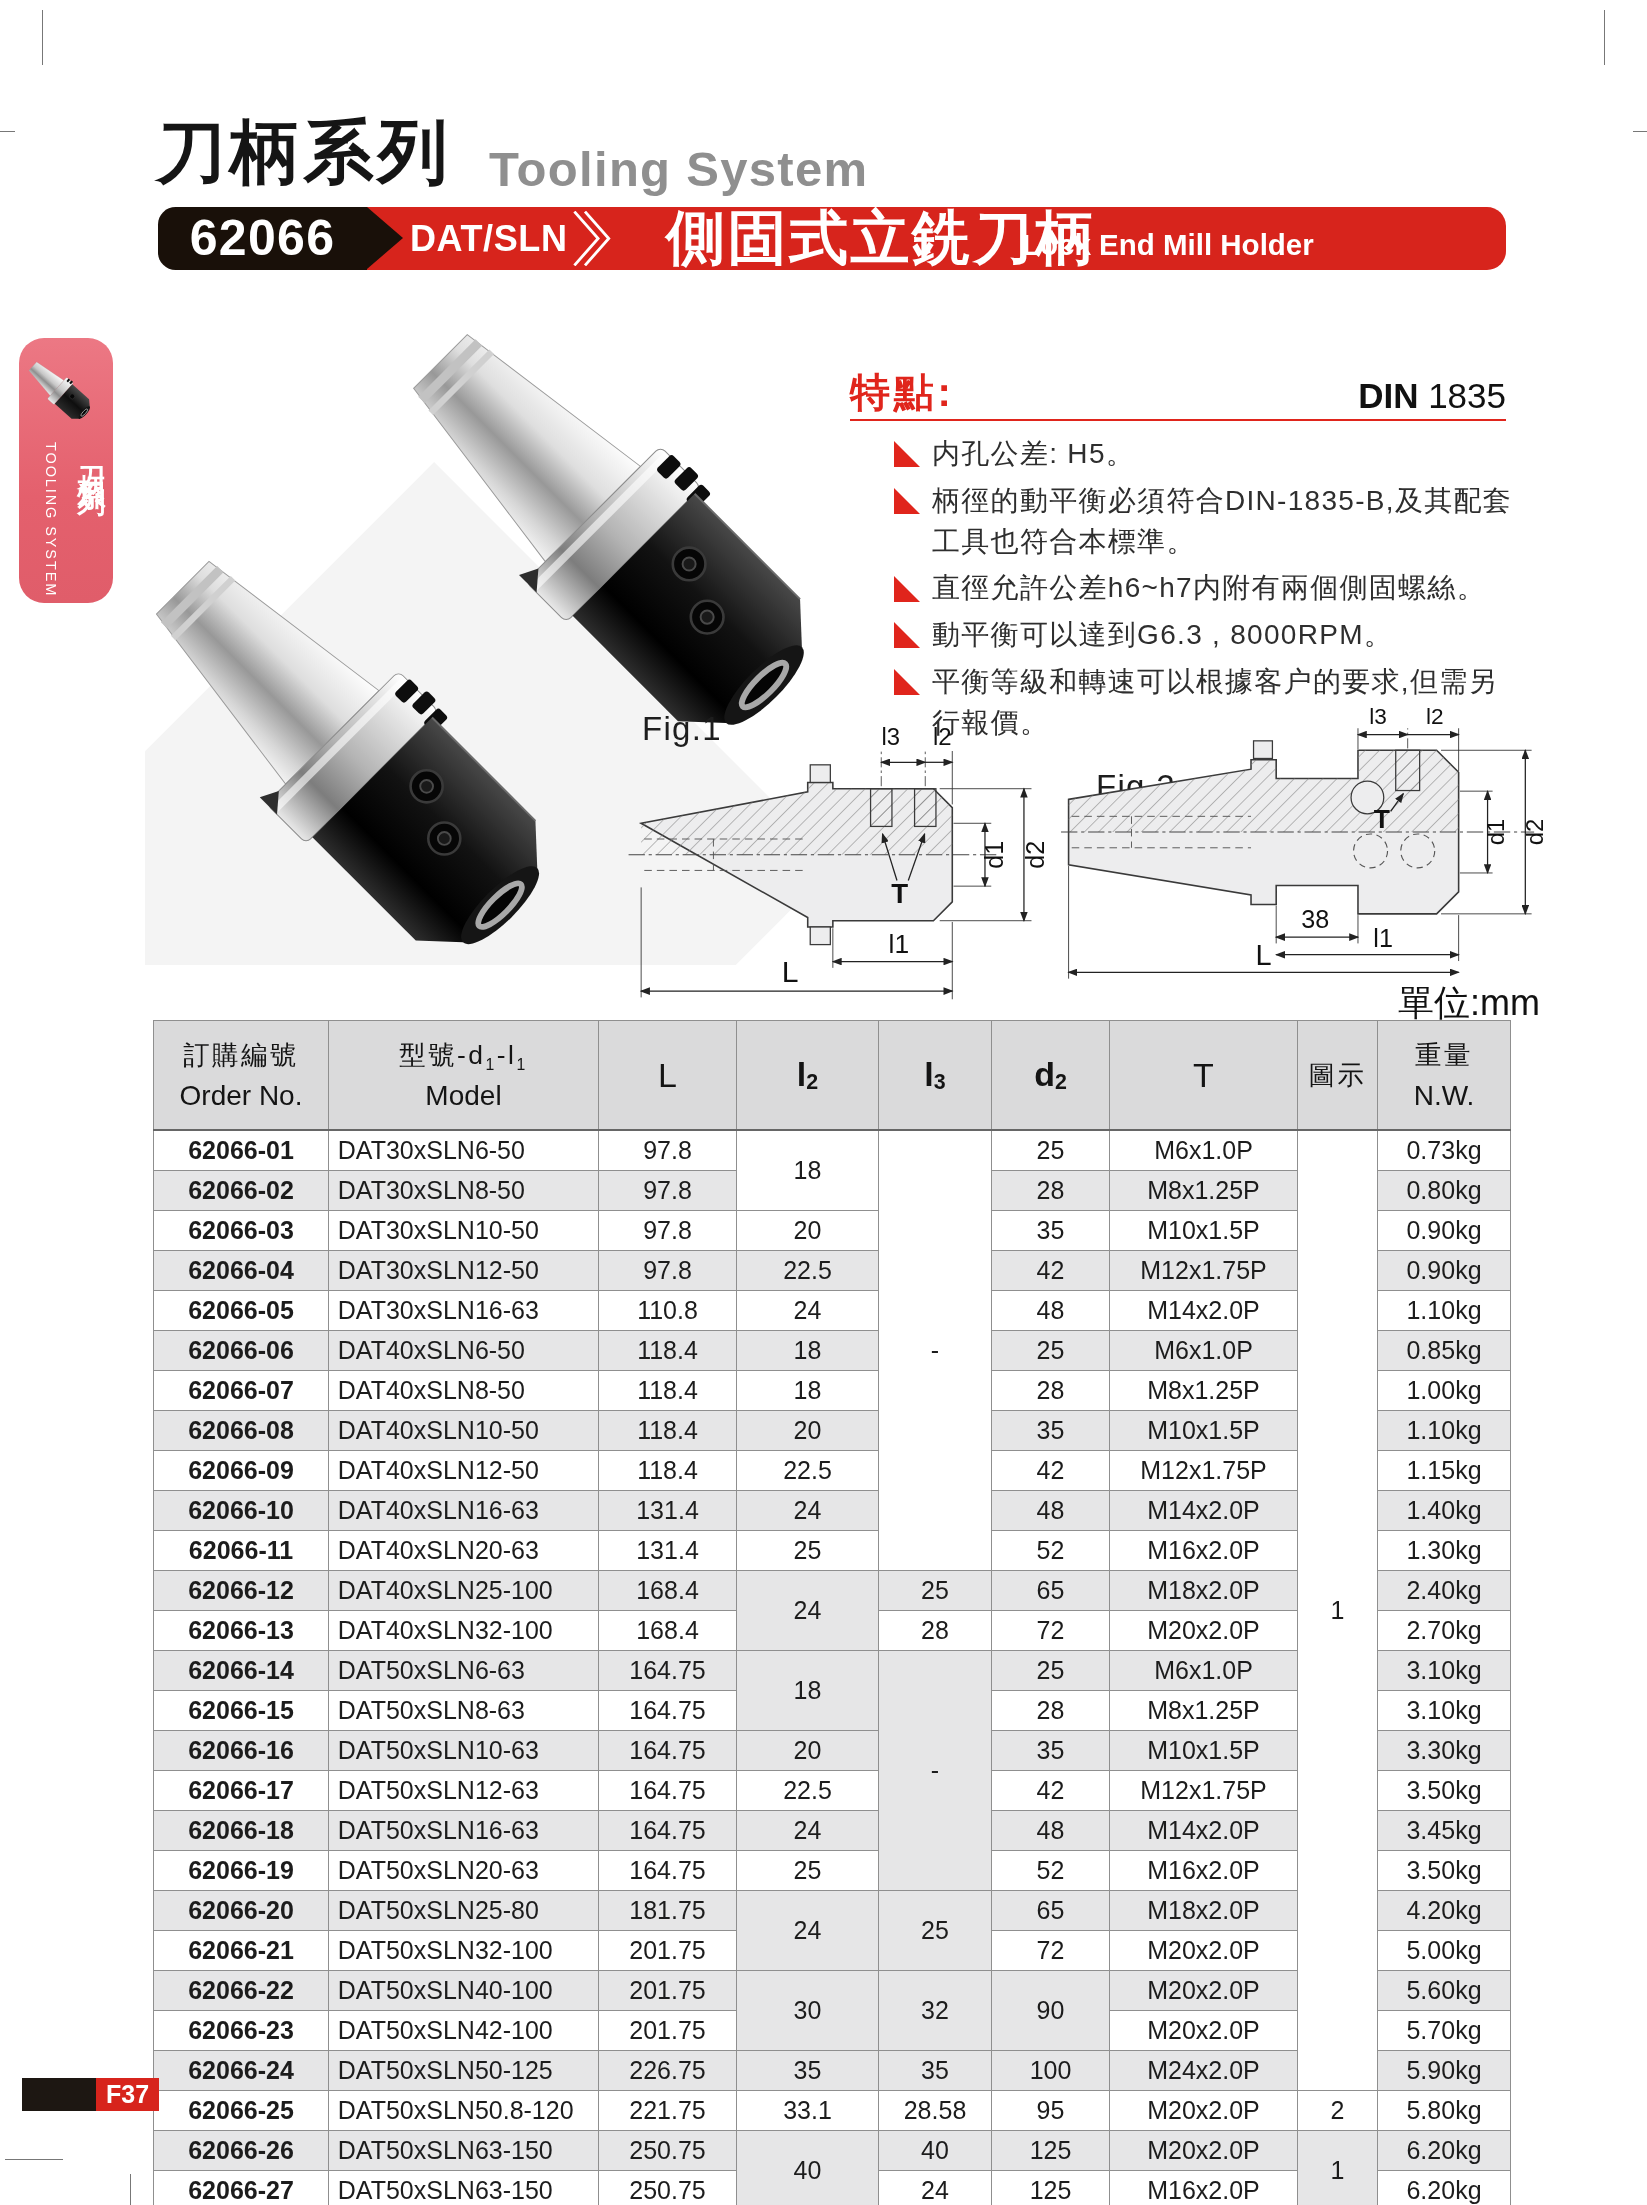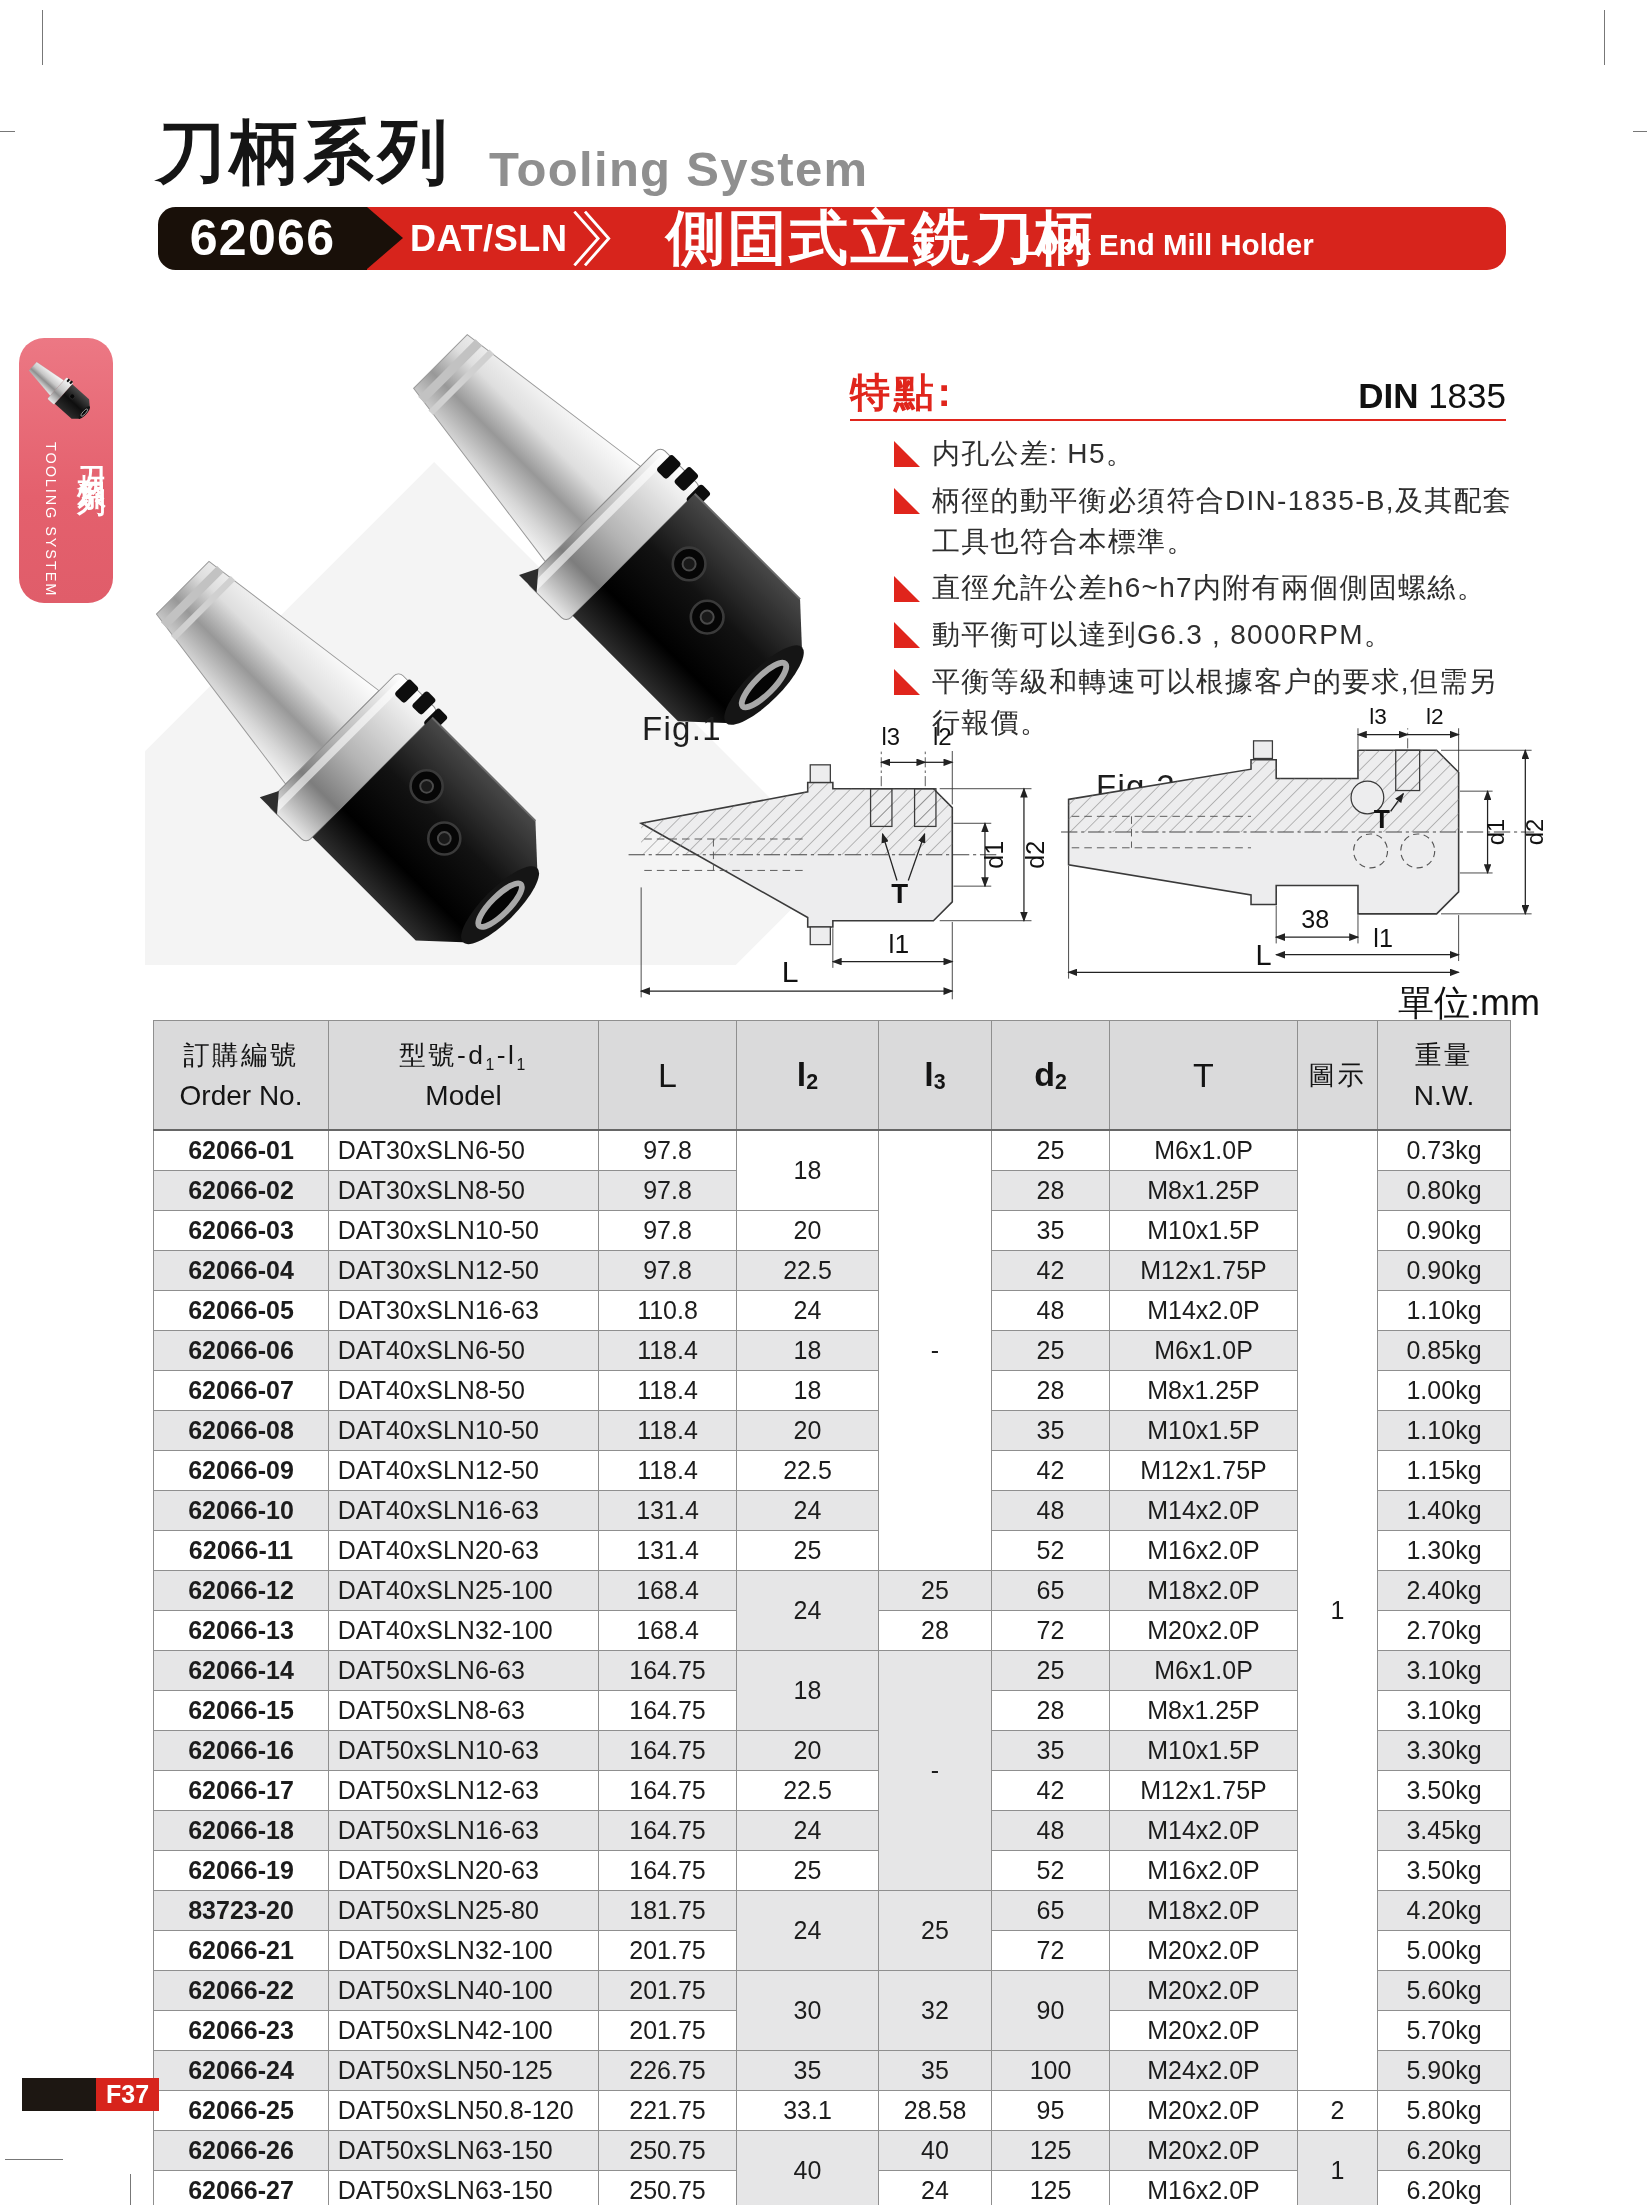--- a/index.html
+++ b/index.html
@@ -511,21 +511,21 @@
         <tr>
           <td class="col-no">62066-19</td>
           <td class="col-model">DAT50xSLN20-63</td>
           <td class="col-L">164.75</td>
           <td class="col-l2">25</td>
           <td class="col-d2">52</td>
           <td class="col-T">M16x2.0P</td>
           <td class="col-nw">3.50kg</td>
         </tr>
         <tr class="shade">
-          <td class="col-no">83723-20</td>
+          <td class="col-no">62066-20</td>
           <td class="col-model">DAT50xSLN25-80</td>
           <td class="col-L">181.75</td>
           <td rowspan="2" class="col-l2 merged">24</td>
           <td rowspan="2" class="col-l3 merged">25</td>
           <td class="col-d2">65</td>
           <td class="col-T">M18x2.0P</td>
           <td class="col-nw">4.20kg</td>
         </tr>
         <tr>
           <td class="col-no">62066-21</td>

